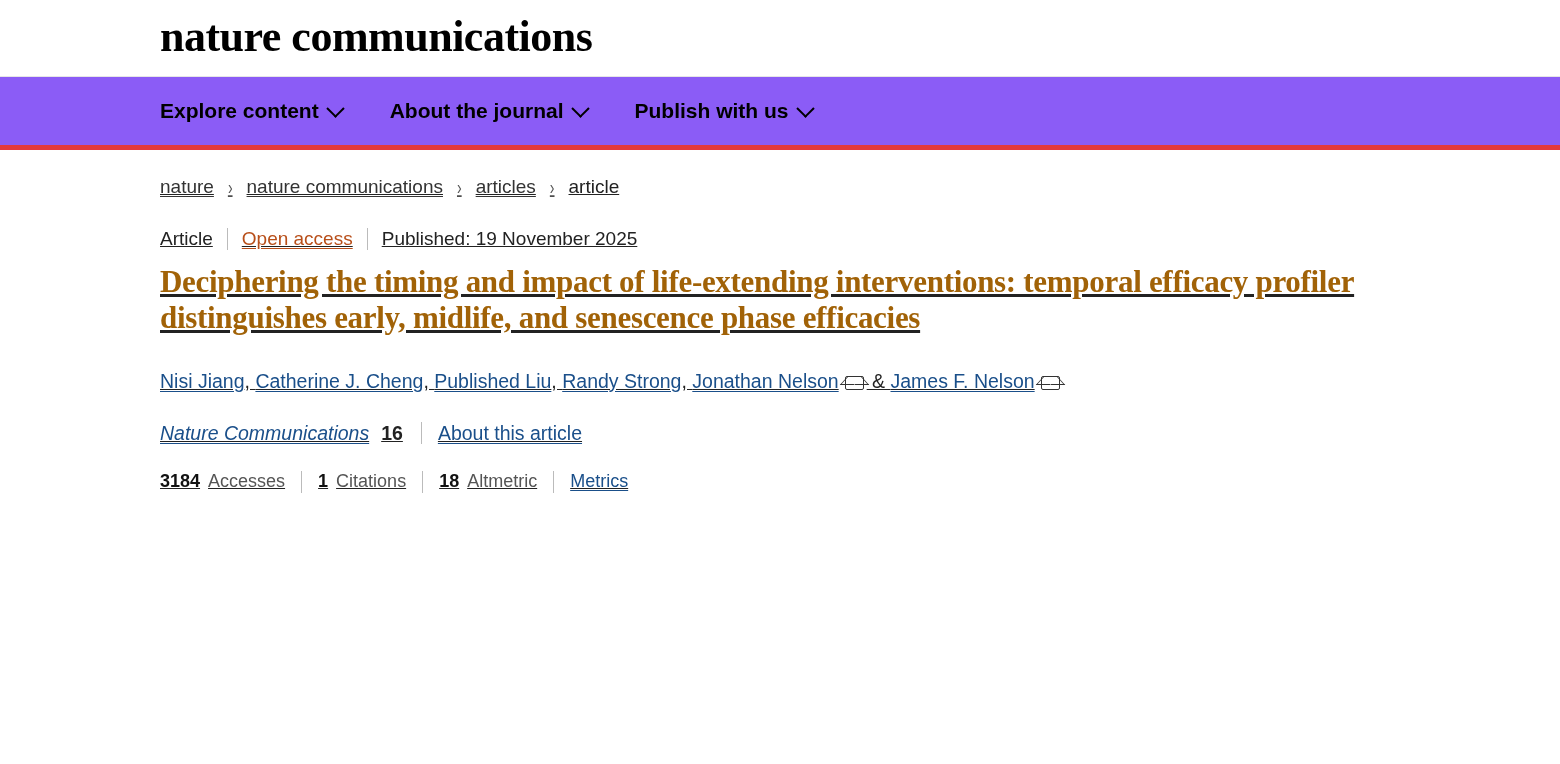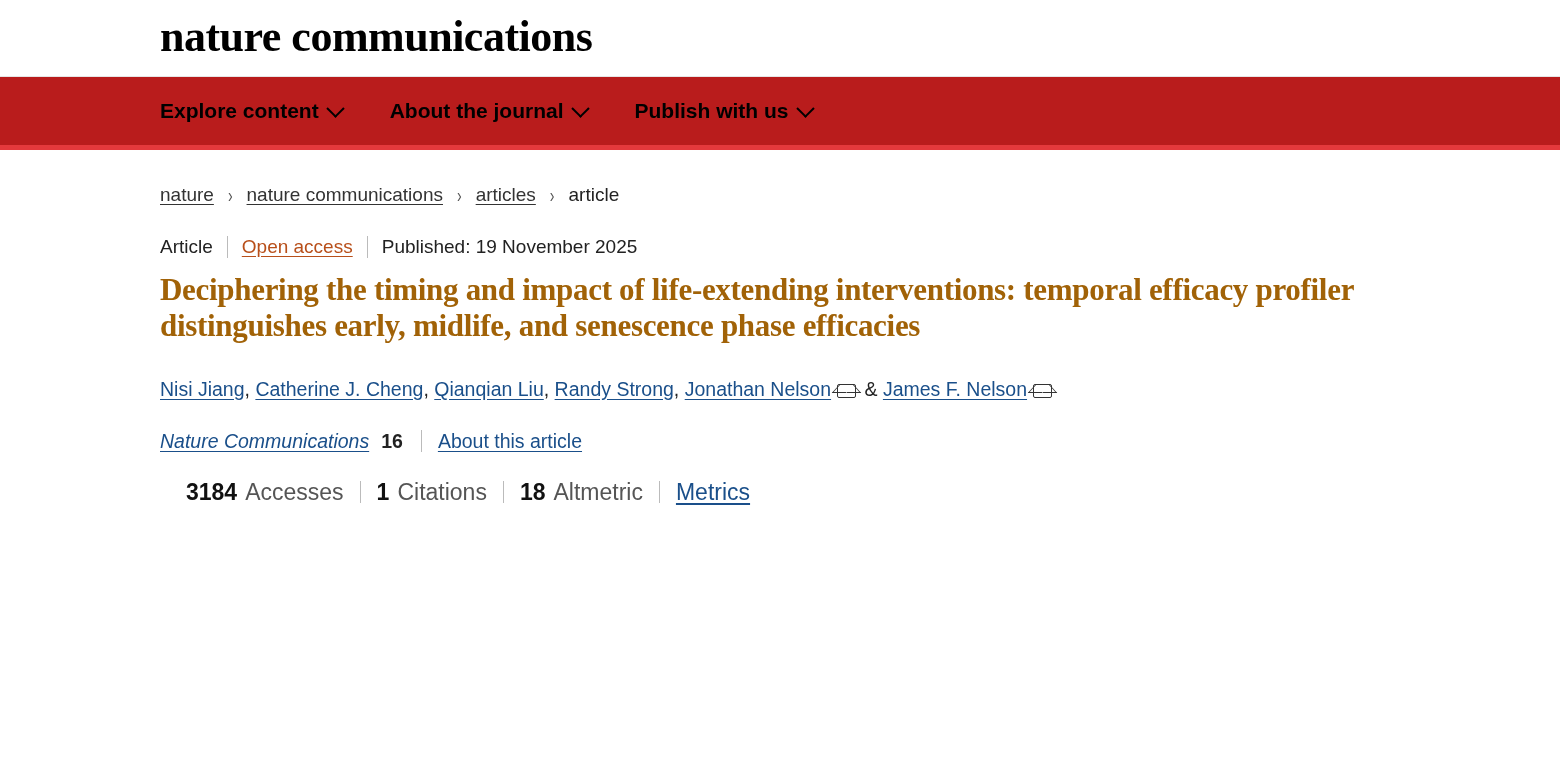--- a/index.html
+++ b/index.html
@@ -18,21 +18,21 @@
   }
   .masthead-title {
     font-family: "Liberation Serif", serif;
     font-weight: 700;
     font-size: 44px;
     line-height: 1.05;
     letter-spacing: -0.5px;
     color: #000000;
   }
   .navbar {
-    background: #b91c1c;
+    background: #8b5cf6;
     padding: 0 0 0 160px;
     height: 73px;
     display: flex;
     align-items: center;
     gap: 48px;
     border-bottom: 5px solid #e4393c;
   }
   .nav-item {
     display: flex;
     align-items: center;
@@ -43,21 +43,22 @@
     cursor: pointer;
   }
   .chev {
     width: 13px; height: 13px;
     border-right: 2.6px solid #000;
     border-bottom: 2.6px solid #000;
     transform: rotate(45deg) translate(-2px,-2px);
     display: inline-block;
   }
   .content {
-    padding: 34px 0 0 160px;
+    padding: 26px 0 0 160px;
+    text-decoration: underline;
   }
   .breadcrumb {
     display: flex;
     align-items: center;
     gap: 14px;
     font-size: 19px;
     color: #333333;
     margin-bottom: 30px;
   }
   .breadcrumb a {
@@ -164,23 +165,22 @@
   }
   .journal-line .cite {
     color: #1a4f8a;
     text-decoration: underline;
     text-underline-offset: 3px;
     cursor: pointer;
   }
   .metrics {
     display: flex;
     align-items: center;
-    font-size: 23px;
+    font-size: 18px;
     color: #444;
-    margin-left: 26px;
   }
   .metrics .num { font-weight: 700; color: #111; margin-right: 8px; }
   .metrics .label { color: #555; }
   .metrics .divider {
     display: inline-block;
     width: 1px; height: 22px;
     background: #bbbbbb;
     margin: 0 16px;
   }
   .metrics .metrics-link {
@@ -228,21 +228,21 @@
     <span>Article</span>
     <span class="divider"></span>
     <a href="#" class="open-access">Open access</a>
     <span class="divider"></span>
     <span>Published: 19 November 2025</span>
   </div>
 
   <h1 class="article-title">Deciphering the timing and impact of life-extending interventions: temporal efficacy profiler distinguishes early, midlife, and senescence phase efficacies</h1>
 
   <div class="authors">
-    <a href="#">Nisi Jiang</a><span>, </span><a href="#">Catherine J. Cheng</a><span>, </span><a href="#">Qianqian Liu</a><span>, </span><a href="#">Randy Strong</a><span>, </span><a href="#">Jonathan Nelson</a><span class="mail-icon"></span><span> &amp; </span><a href="#">James F. Nelson</a><span class="mail-icon"></span>
+    <a href="#">Nisi Jiang</a><span>, </span><a href="#">Catherine J. Cheng</a><span>, </span><a href="#">Published Liu</a><span>, </span><a href="#">Randy Strong</a><span>, </span><a href="#">Jonathan Nelson</a><span class="mail-icon"></span><span> &amp; </span><a href="#">James F. Nelson</a><span class="mail-icon"></span>
   </div>
 
   <div class="journal-line">
     <a href="#" class="jname">Nature Communications</a>
     <span class="vol">16</span>
     <span class="divider"></span>
     <a href="#" class="cite">About this article</a>
   </div>
 
   <div class="metrics">

